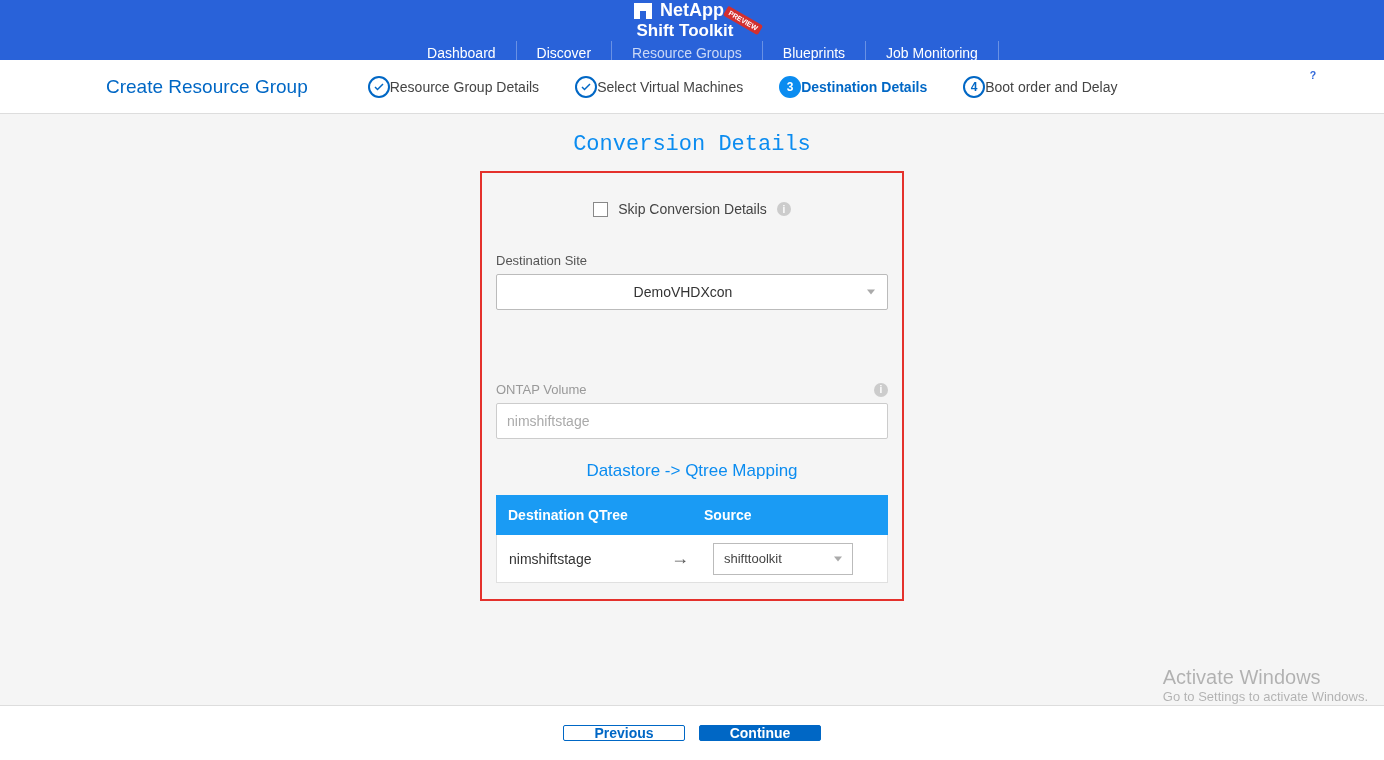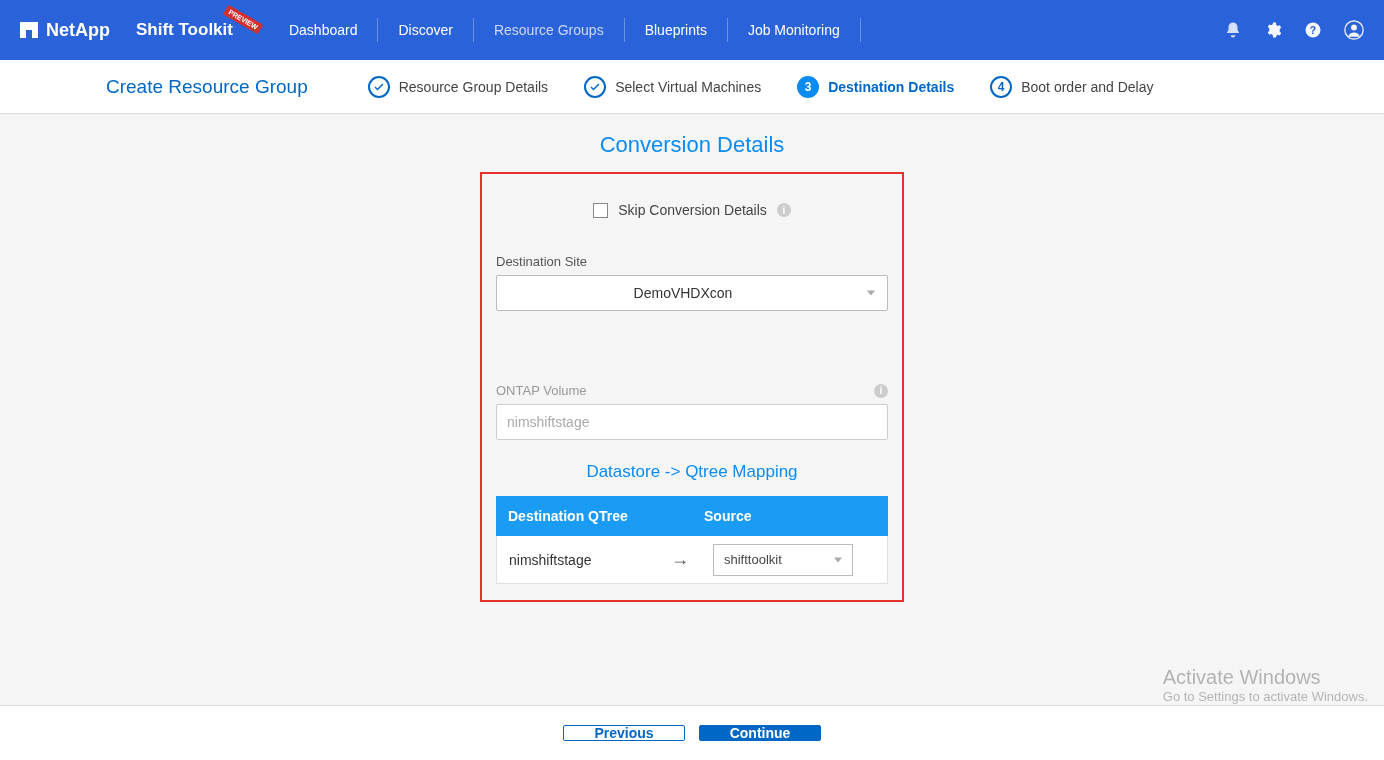--- a/index.html
+++ b/index.html
@@ -1,20 +1,20 @@
 <!DOCTYPE html>
 <html><head>
   <meta charset="utf-8">
   <style>
     * { box-sizing: border-box; margin: 0; padding: 0; font-family: "Segoe UI", Arial, sans-serif; }
     body { width: 1384px; height: 760px; background: #f5f5f5; overflow: hidden; position: relative; }
 
     .topbar {
       height: 60px; background: #2962d9; display: flex; align-items: center;
-      padding: 0 20px; color: #fff;
+      padding: 0 20px; color: #fff; flex-direction: column;
     }
     .brand { display: flex; align-items: center; gap: 8px; font-weight: 700; font-size: 18px; margin-right: 26px; }
     .brand-icon { display: inline-flex; }
     .toolkit { font-weight: 700; font-size: 17px; margin-right: 14px; position: relative; }
     .preview-badge {
       position: absolute; top: -6px; right: -30px; background: #d32f2f;
       font-size: 7px; padding: 2px 4px; transform: rotate(30deg);
       border-radius: 2px; font-weight: 700; text-transform: uppercase;
     }
     .nav { display: flex; align-items: center; gap: 0; margin-left: 22px; }
@@ -24,34 +24,34 @@
     }
     .nav-link.active { color: rgba(255,255,255,0.75); }
     .hdr-icons { margin-left: auto; display: flex; gap: 22px; align-items: center; }
     .hdr-icon { cursor: pointer; opacity: 0.95; display: inline-flex; }
 
     .wizard-bar {
       height: 54px; background: #fff; border-bottom: 1px solid #ddd;
       display: flex; align-items: center; padding: 0 24px; gap: 0;
     }
     .wizard-title { color: #0067c5; font-size: 19px; margin-right: 60px; margin-left: 82px;}
-    .step { display: flex; align-items: center; gap: 9px; margin-right: 36px; cursor: pointer; }
+    .step { display: flex; align-items: center; margin-right: 36px; cursor: pointer; }
     .step-ic {
       width: 22px; height: 22px; border-radius: 50%; border: 2px solid #0067c5;
       display: flex; align-items: center; justify-content: center;
       font-size: 12px; color: #0067c5; font-weight: 600;
     }
     .step-ic.done { border-color: #0067c5; }
     .step-ic.curr { background: #0b8cf0; border-color: #0b8cf0; color: #fff; }
     .step-ic svg { width: 12px; height: 12px; }
     .step-label { font-size: 14px; color: #444; }
     .step.curr .step-label { color: #0067c5; font-weight: 600; }
 
     .content { padding-top: 18px; text-align: center; height: calc(100% - 60px - 54px - 55px); overflow: auto; }
-    .section-title { color: #0b8cf0; font-size: 22px; font-weight: 400; margin-bottom: 14px; }
+    .section-title { color: #0b8cf0; font-size: 22px; font-weight: 400; margin-bottom: 14px; font-family: Liberation Mono, monospace; }
 
     .form-box {
       width: 424px; margin: 0 auto; border: 2px solid #e4312c;
       padding: 16px 14px 16px; text-align: left;
     }
     .skip-row { display: flex; justify-content: center; align-items: center; gap: 10px; margin: 12px 0 18px; }
     .skip-chk {
       width: 15px; height: 15px; border: 1px solid #888; background: #fff; cursor: pointer;
     }
     .skip-label { font-size: 14px; color: #444; }

